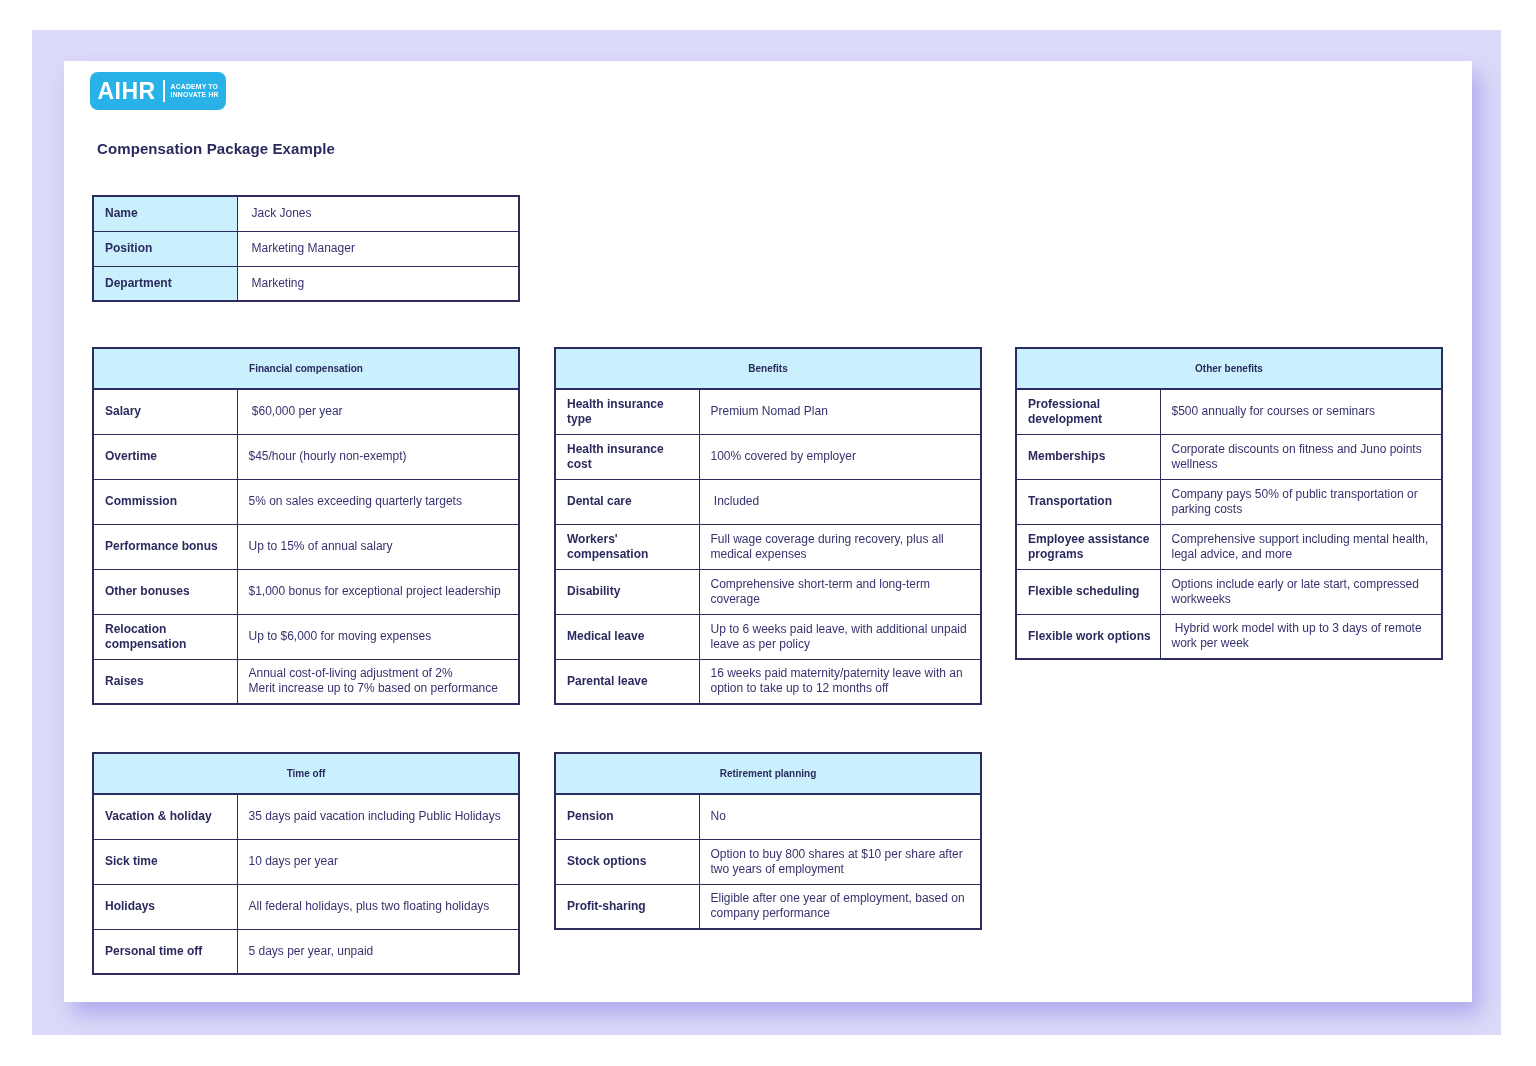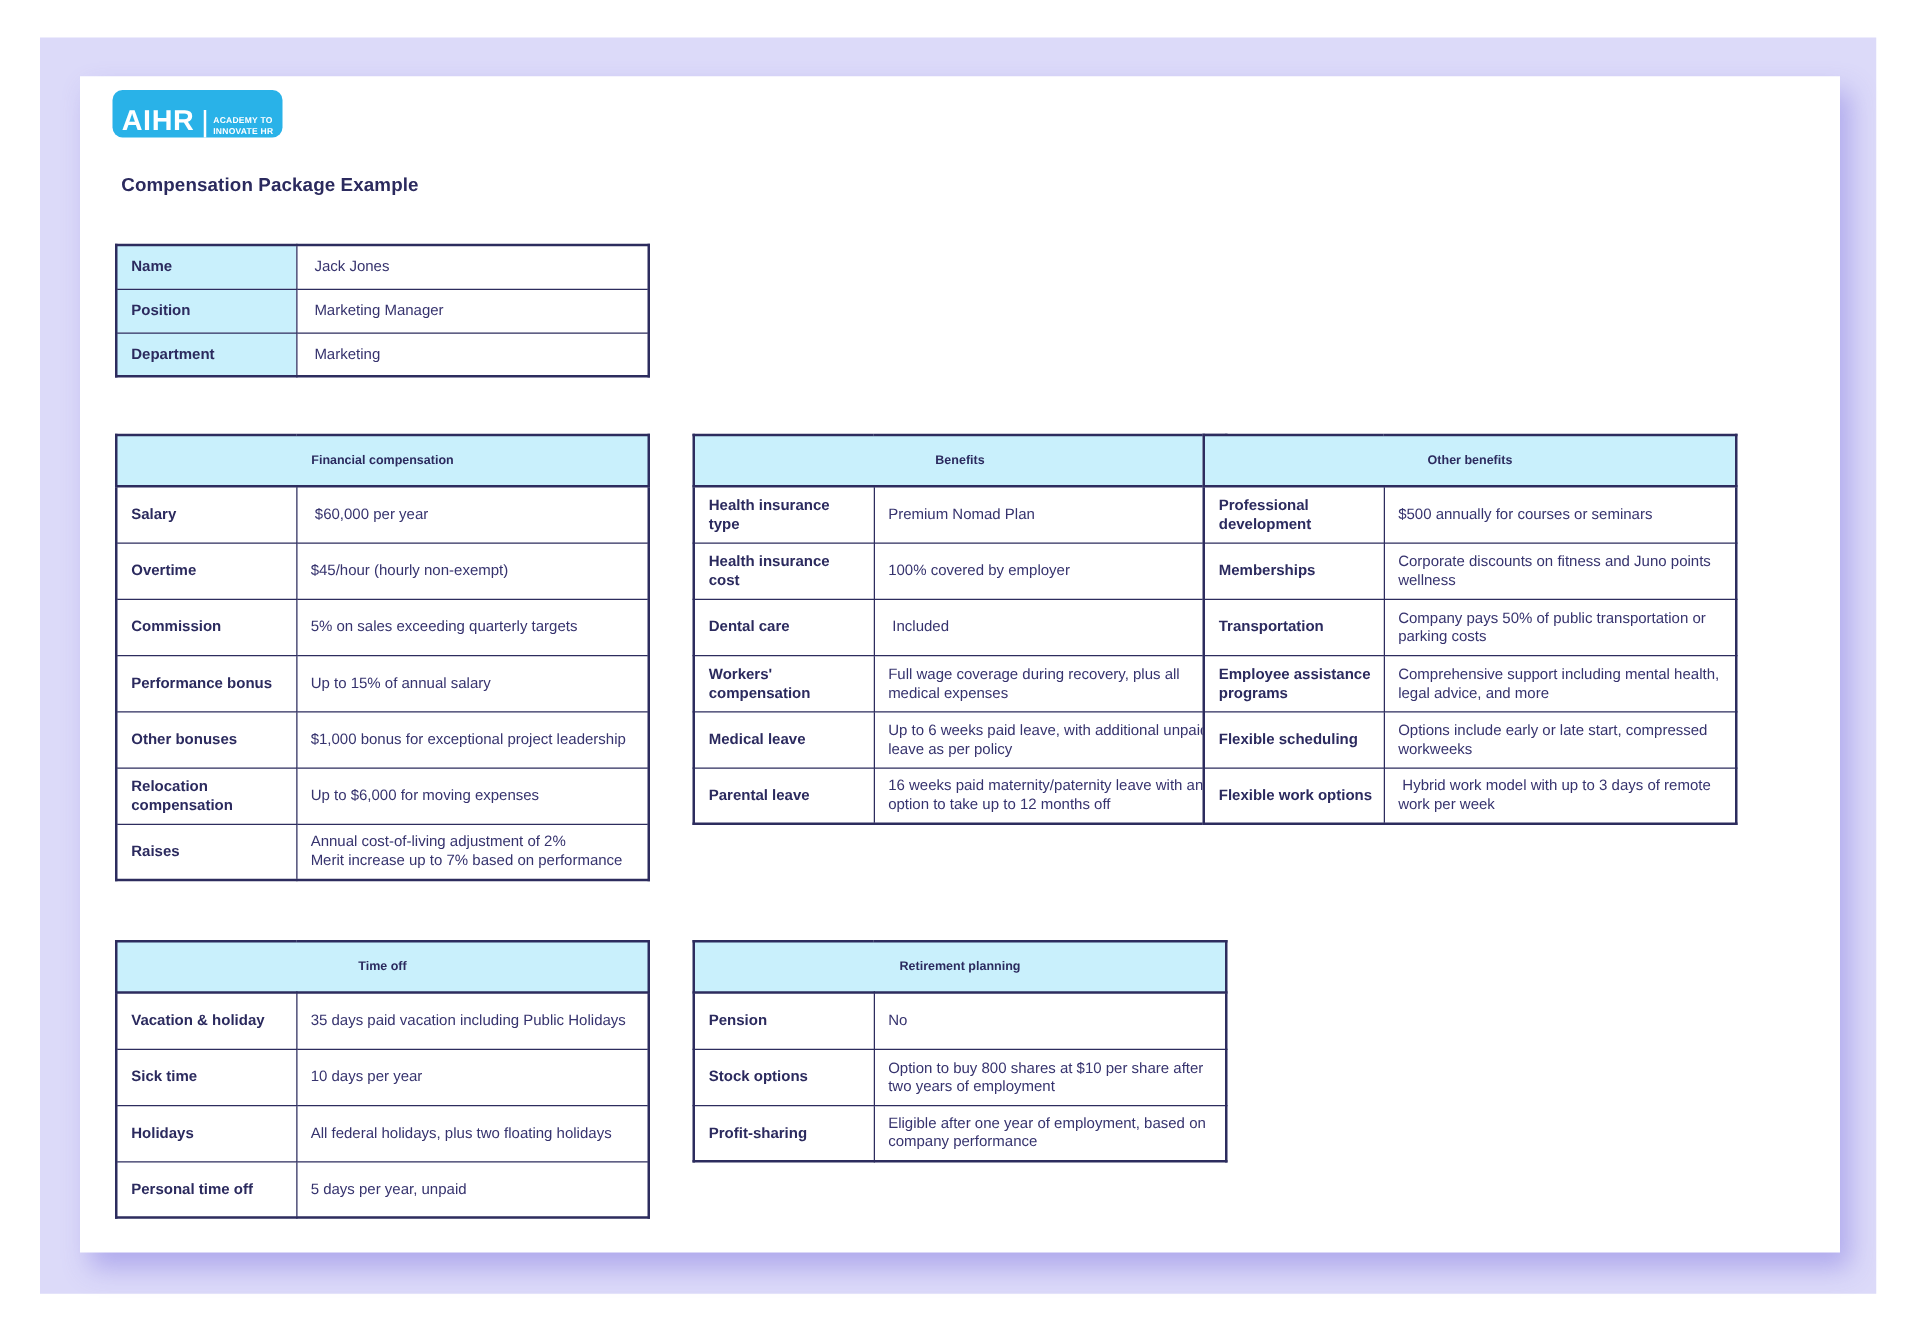--- a/index.html
+++ b/index.html
@@ -10,21 +10,21 @@
   }
   .card {
     position: absolute; left: 32px; top: 31px; width: 1408px; height: 941px;
     background: #ffffff;
     box-shadow: 8px 12px 20px rgba(122, 110, 222, 0.45);
   }
   
   .logo {
     position: absolute; left: 26px; top: 11px; width: 136px; height: 38px;
     background: #29b2e8; border-radius: 8px;
-    display: flex; align-items: flex-end; justify-content: center;
+    display: flex; align-items: center; justify-content: center;
     color: #ffffff;
   }
   .logo-text { font-size: 23px; font-weight: bold; letter-spacing: 0.5px; }
   .logo-divider { width: 2px; height: 22px; background: #ffffff; margin: 0 6px 0 7px; }
   .logo-tagline { font-size: 6.8px; font-weight: bold; line-height: 8.5px; letter-spacing: 0.2px; }
   
   .page-title {
     position: absolute; left: 33px; top: 79px;
     font-size: 15px; font-weight: bold; color: #2b2a5e; letter-spacing: 0.1px;
   }
@@ -47,21 +47,21 @@
   .pkg td.val { color: #36336e; white-space: pre-wrap; }
   .pkg tbody tr { height: 45px; }
   
   table.info tbody tr { height: 35px; }
   table.info td.lbl { background: #c9f0fc; }
   table.info td.val { padding-left: 14px; }
   
   .pos-info       { position: absolute; left: 28px;  top: 134px; }
   .pos-financial  { position: absolute; left: 28px;  top: 286px; }
   .pos-benefits   { position: absolute; left: 490px; top: 286px; }
-  .pos-other      { position: absolute; left: 898px; top: 286px; }
+  .pos-other      { position: absolute; left: 951px; top: 286px; }
   .pos-timeoff    { position: absolute; left: 28px;  top: 691px; }
   .pos-retirement { position: absolute; left: 490px; top: 691px; }
 </style>
 </head>
 <body>
 
 <div class="panel">
   <div class="card">
 
     <div class="logo">
@@ -165,20 +165,24 @@
           </tr>
           <tr>
             <td class="lbl">Dental care</td>
             <td class="val"> Included</td>
           </tr>
           <tr>
             <td class="lbl">Workers' compensation</td>
             <td class="val">Full wage coverage during recovery, plus all medical expenses</td>
           </tr>
           <tr>
+            <td class="lbl">Disability</td>
+            <td class="val">Comprehensive short-term and long-term coverage</td>
+          </tr>
+          <tr>
             <td class="lbl">Medical leave</td>
             <td class="val">Up to 6 weeks paid leave, with additional unpaid leave as per policy</td>
           </tr>
           <tr>
             <td class="lbl">Parental leave</td>
             <td class="val">16 weeks paid maternity/paternity leave with an option to take up to 12 months off</td>
           </tr>
         </tbody>
       </table>
     </div>

